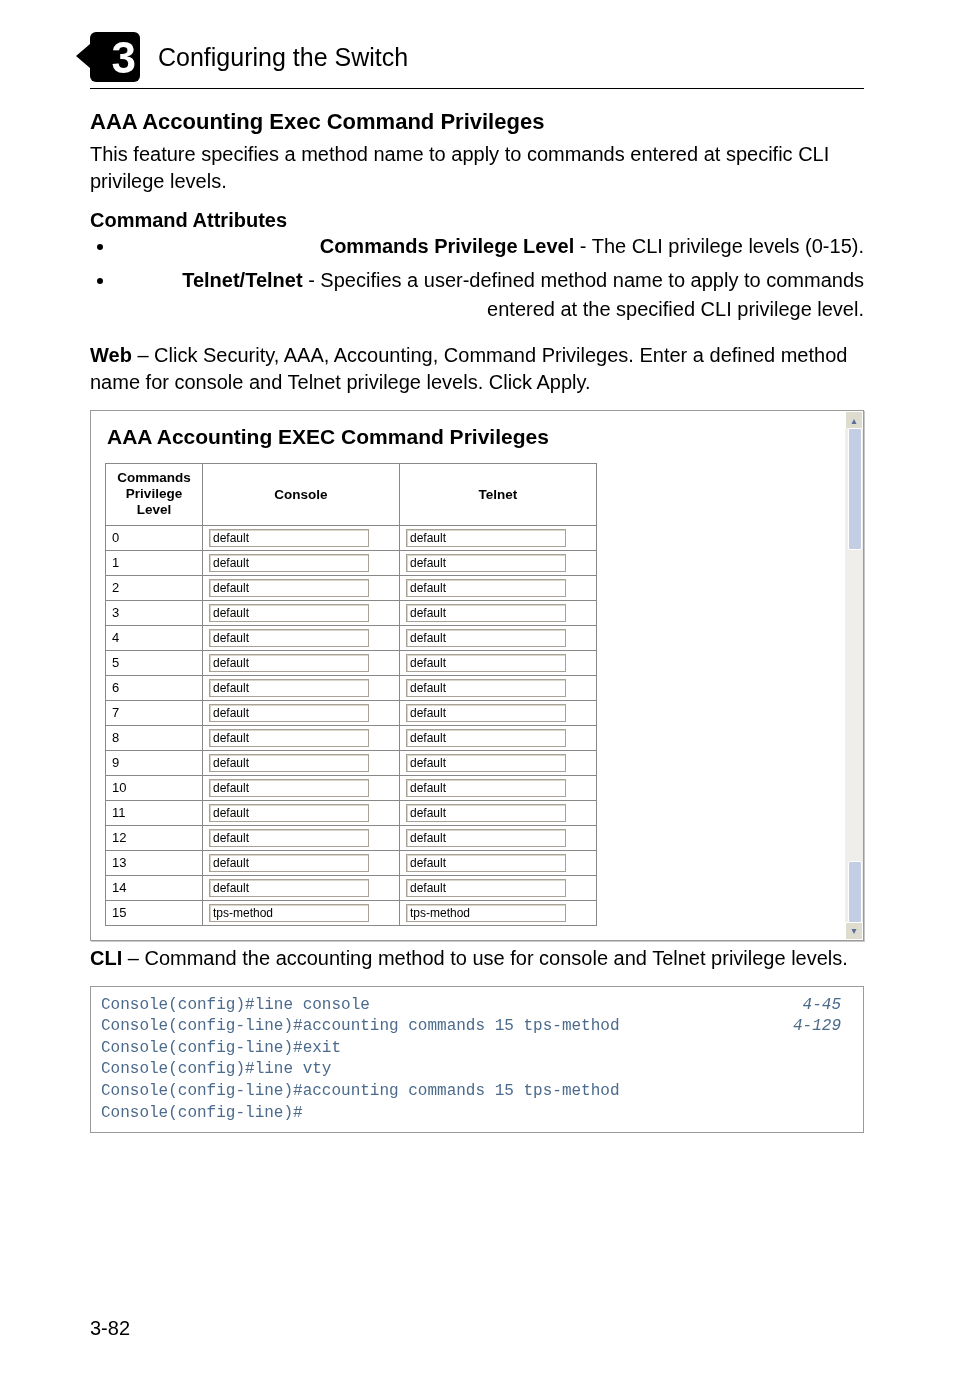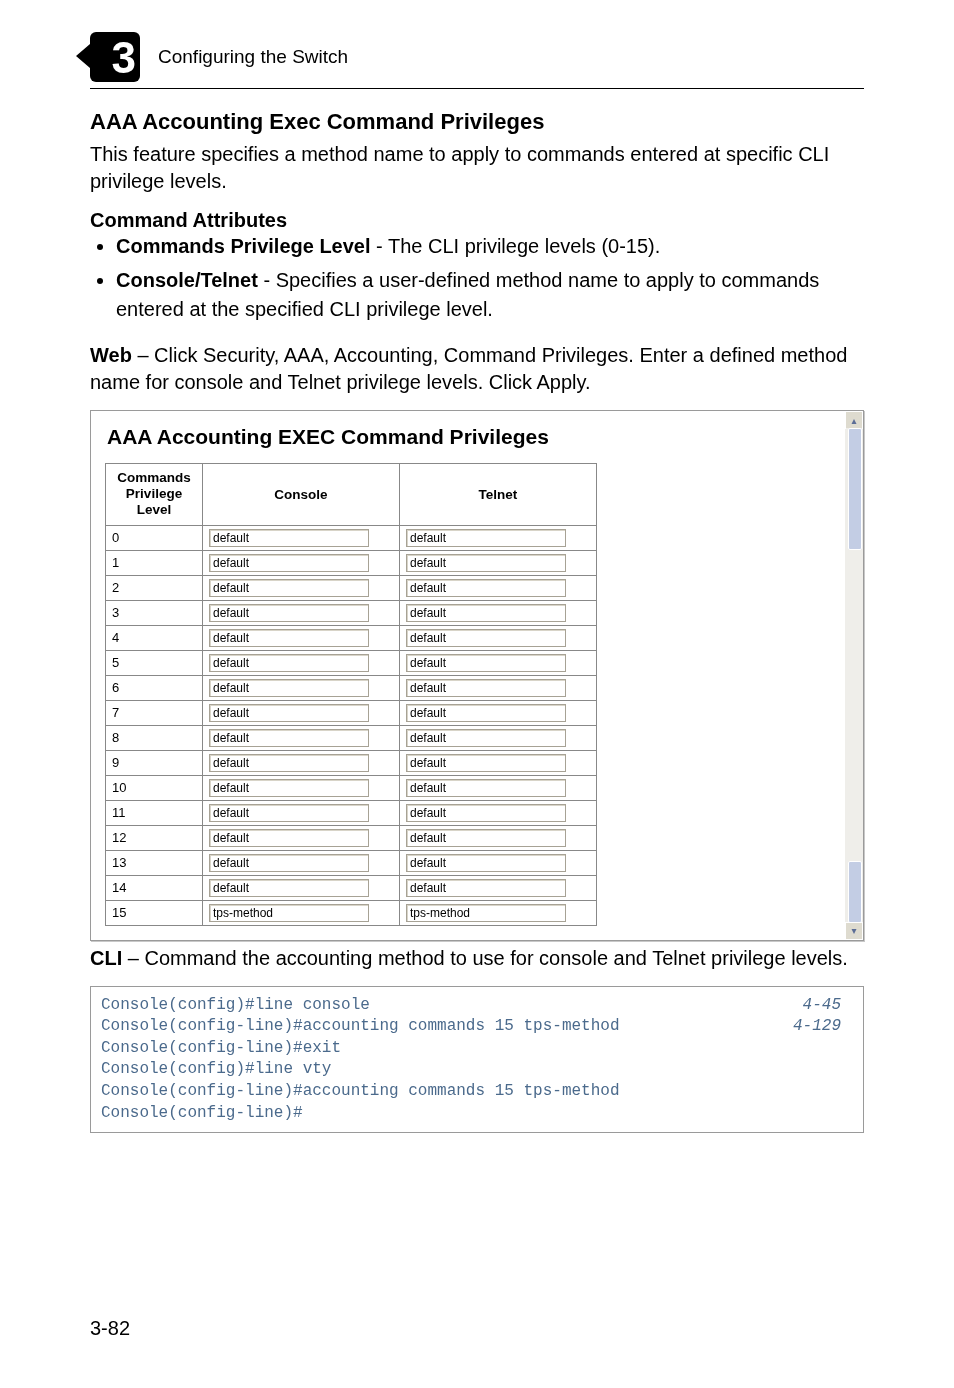--- a/index.html
+++ b/index.html
@@ -40,21 +40,21 @@
     padding-right: 4px;
     padding-bottom: 2px;
     font-family: "Arial Black", Arial, sans-serif;
   }
   .icon-badge .arrow {
     position: absolute;
     left: -16px;
     top: 6px;
   }
   .header-title {
-    font-size: 19px;
+    font-size: 25px;
   }
   .hr {
     border: none;
     border-top: 1px solid #000;
     margin: 4px 0 20px 0;
   }
   h2.section {
     font-size: 22px;
     font-weight: bold;
     margin: 16px 0 6px 0;
@@ -67,20 +67,21 @@
   h3.sub {
     font-size: 20px;
     font-weight: bold;
     margin: 8px 0 0 0;
   }
   ul.attrs {
     margin: 0 0 18px 0;
     padding-left: 26px;
     font-size: 20px;
     line-height: 1.45;
+    text-align: right;
   }
   ul.attrs li { margin-bottom: 5px; }
   .bold { font-weight: bold; }
 
   
   .shot-wrap {
     border: 1px solid #9a9a9a;
     box-shadow: 1px 1px 0 #c8c8c8;
     padding: 12px 14px 14px 14px;
     background: #fff;
@@ -196,21 +197,21 @@
 
   <h2 class="section">AAA Accounting Exec Command Privileges</h2>
   <p class="body">This feature specifies a method name to apply to commands entered at specific CLI privilege levels.</p>
 
   <h3 class="sub">Command Attributes</h3>
   <ul class="attrs">
     <li>
       <span class="bold">Commands Privilege Level</span><span> - The CLI privilege levels (0-15).</span>
     </li>
     <li>
-      <span class="bold">Console/Telnet</span><span> - Specifies a user-defined method name to apply to commands entered at the specified CLI privilege level.</span>
+      <span class="bold">Telnet/Telnet</span><span> - Specifies a user-defined method name to apply to commands entered at the specified CLI privilege level.</span>
     </li>
   </ul>
 
   <p class="body">
     <span class="bold">Web</span><span> – Click Security, AAA, Accounting, Command Privileges. Enter a defined method name for console and Telnet privilege levels. Click Apply.</span>
   </p>
 
   <div class="shot-wrap">
     <div class="scrollbar">
       <div class="sb-btn" style="top:0">▴</div>

